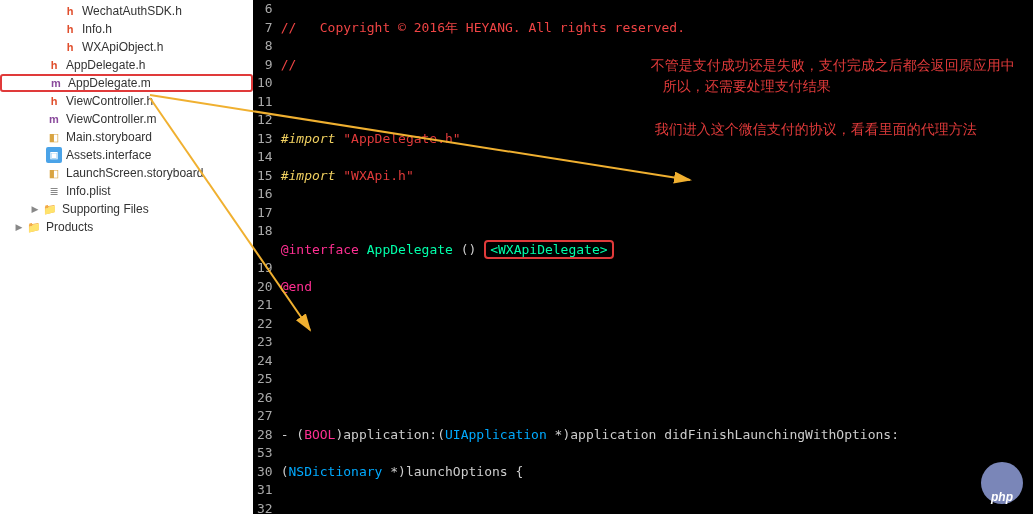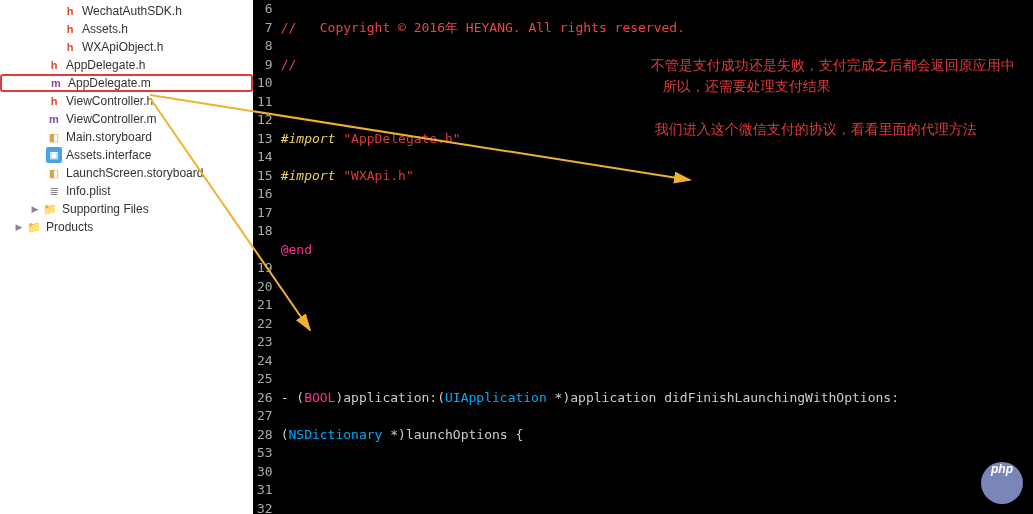--- a/index.html
+++ b/index.html
@@ -24,37 +24,37 @@
   .kw { color:#ff2f92; }
   .type { color:#00aaff;margin-top:44px; }
   .cls { color:#00ffaa; }
   .str { color:#e03a3a; }
   .cmt { color:#ef4444; }
   .plain { color:#ccc; }
   .sel { color:#f0d060;font-style:italic; }
   .box-red { border:2px solid #e03a3a; border-radius:4px; padding:0 4px; }
   .annot { position:absolute; color:#e03a3a; font-family:-apple-system,"Helvetica Neue",Arial,sans-serif; font-size:14px; font-weight:500; white-space:nowrap;margin-left:16px; }
   svg.overlay { position:absolute; top:0; left:0; pointer-events:none; width:100%; height:100%; }
-  .php-badge { position:absolute; right:10px; bottom:10px; width:42px; height:42px; border-radius:50%; background:#7a86b8; color:#fff; display:flex; align-items:flex-start; justify-content:center; font-family:Arial,sans-serif; font-size:12px; font-style:italic; font-weight:bold; }
+  .php-badge { position:absolute; right:10px; bottom:10px; width:42px; height:42px; border-radius:50%; background:#7a86b8; color:#fff; display:flex; align-items:flex-end; justify-content:center; font-family:Arial,sans-serif; font-size:12px; font-style:italic; font-weight:bold; }
   .indent-1 { padding-left:30px; }
   .indent-2 { padding-left:46px; }
   .indent-3 { padding-left:62px; }
 </style>
 </head>
 <body>
 
 <div class="root">
   <div class="sidebar">
     <div class="sb-item indent-3">
         <span class="sb-icon ico-h">h</span>
         <span>WechatAuthSDK.h</span>
       </div>
     <div class="sb-item indent-3">
         <span class="sb-icon ico-h">h</span>
-        <span>Assets.h</span>
+        <span>Info.h</span>
       </div>
     <div class="sb-item indent-3">
         <span class="sb-icon ico-h">h</span>
         <span>WXApiObject.h</span>
       </div>
     <div class="sb-item indent-2">
         <span class="sb-icon ico-h">h</span>
         <span>AppDelegate.h</span>
       </div>
     <div class="sb-item indent-2 selected">
@@ -128,20 +128,21 @@
         <div>31</div>
         <div>32</div>
       </div>
     <div class="code">
 <div class="code-line"><span class="cmt">//   Copyright © 2016年 HEYANG. All rights reserved.</span></div>
 <div class="code-line"><span class="cmt">//</span></div>
 <div class="code-line"></div>
 <div class="code-line"><span class="sel">#import </span><span class="str">"AppDelegate.h"</span></div>
 <div class="code-line"><span class="sel">#import </span><span class="str">"WXApi.h"</span></div>
 <div class="code-line"></div>
+<div class="code-line"><span class="kw">@interface</span><span class="plain"> </span><span class="cls">AppDelegate</span><span class="plain"> ()</span> <span class="box-red"><span class="cls">&lt;WXApiDelegate&gt;</span></span></div>
 <div class="code-line"><span class="kw">@end</span></div>
 <div class="code-line"></div>
 <div class="code-line"></div>
 <div class="code-line"></div>
 <div class="code-line"><span class="plain">- (</span><span class="kw">BOOL</span><span class="plain">)application:(</span><span class="type">UIApplication</span><span class="plain"> *)application didFinishLaunchingWithOptions:</span></div>
 <div class="code-line"><span class="plain">(</span><span class="type">NSDictionary</span><span class="plain"> *)launchOptions {</span></div>
 
 
 
 

